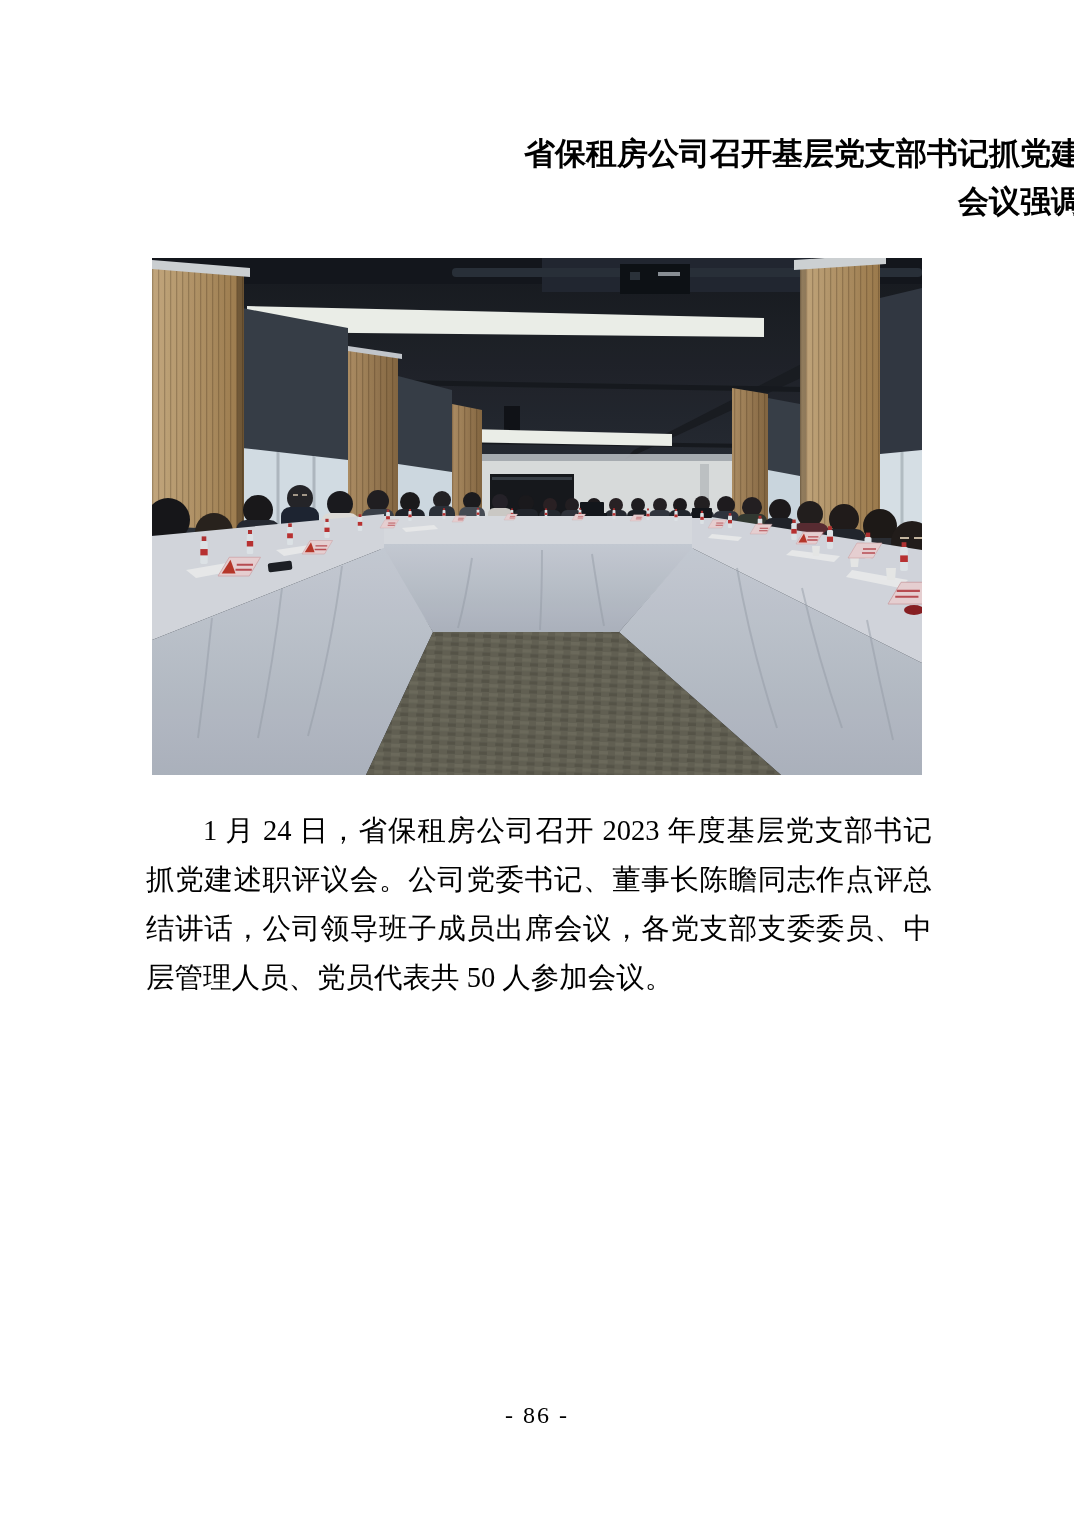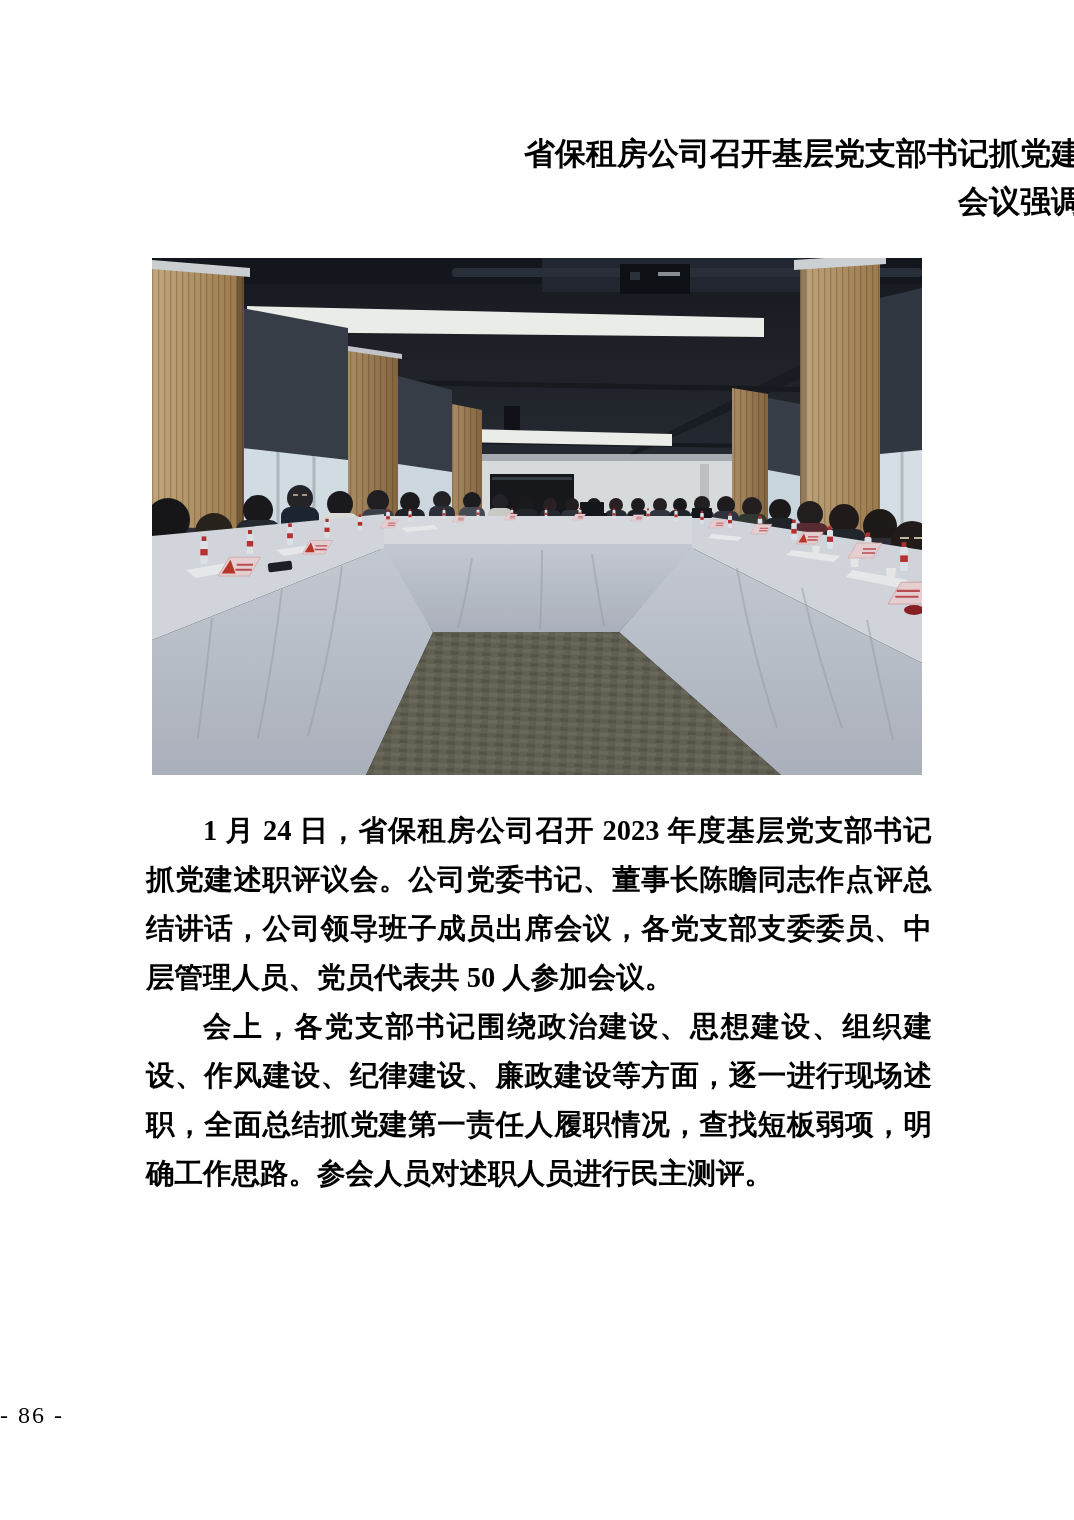--- a/index.html
+++ b/index.html
@@ -13,24 +13,24 @@
   }
   .photo{
     position:absolute;left:152px;top:258px;width:770px;height:517px;margin:0;
     overflow:hidden;background:#2a2e36;
   }
   .photo svg{display:block;width:770px;height:517px;}
   .body-text{
     position:absolute;left:146px;top:806px;width:786px;
     font-size:28.5px;line-height:49px;text-align:justify;text-justify:inter-character;
   }
-  .body-text p{margin:0;text-indent:2em;font-weight:bold;}
+  .body-text p{margin:0;text-indent:2em;}
   .page-number{
     position:absolute;top:1402px;left:0;width:100%;
-    font-size:24px;letter-spacing:2px;
+    text-align:center;font-size:24px;letter-spacing:2px;
   }
 </style>
 </head>
 <body>
 
 <div class="page">
 
   <h1 class="title"><span>省保租房公司召开基层党支部书记抓党建</span><br><span>会议强调</span></h1>
 
   <figure class="photo">
@@ -450,17 +450,16 @@
             <path d="M6 -9 h16 M5 -5 h16" stroke="#c25055" stroke-width="1.5"></path>
           </g>
       </g>
 
       <rect x="0" y="0" width="770" height="517" fill="rgba(10,12,16,0.06)"></rect>
     </svg>
   </figure>
 
   <div class="body-text">
     <p>1 月 24 日，省保租房公司召开 2023 年度基层党支部书记抓党建述职评议会。公司党委书记、董事长陈瞻同志作点评总结讲话，公司领导班子成员出席会议，各党支部支委委员、中层管理人员、党员代表共 50 人参加会议。</p>
-    <p>会上，各党支部书记围绕政治建设、思想建设、组织建设、作风建设、纪律建设、廉政建设等方面，逐一进行现场述职，全面总结抓党建第一责任人履职情况，查找短板弱项，明确工作思路。参会人员对述职人员进行民主测评。</p>
   </div>
 
   <div class="page-number">- 86 -</div>
 </div>
 
 </body></html>

